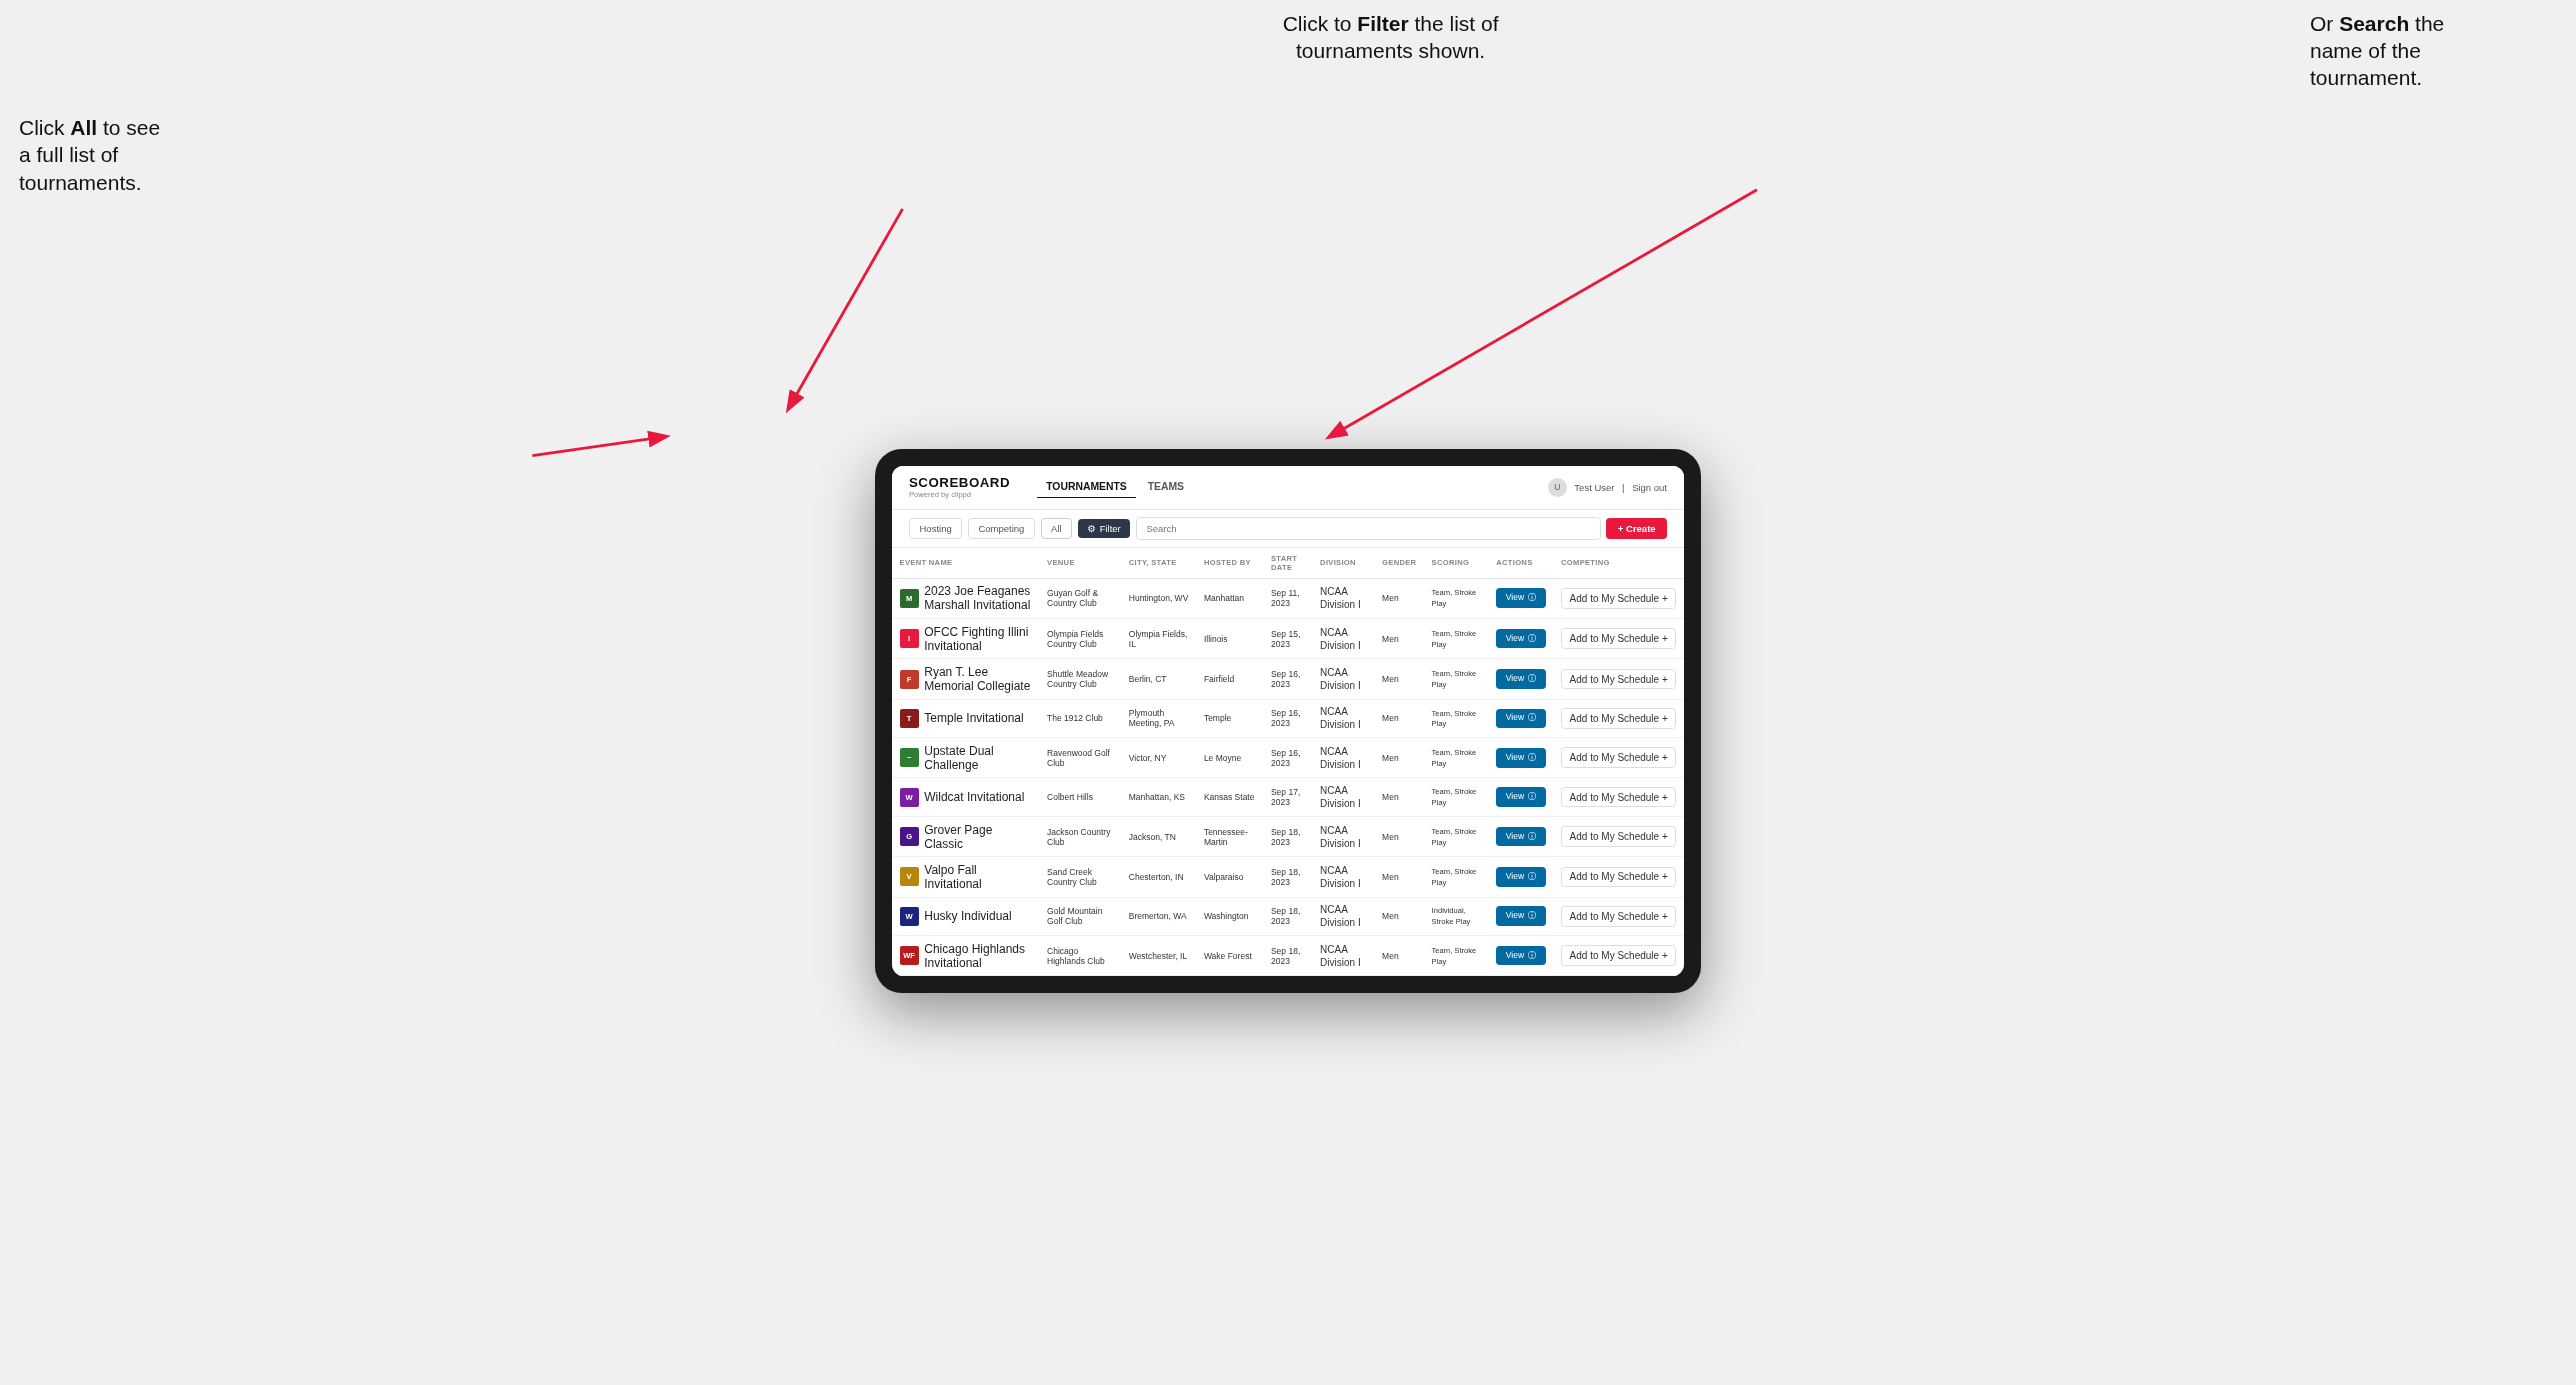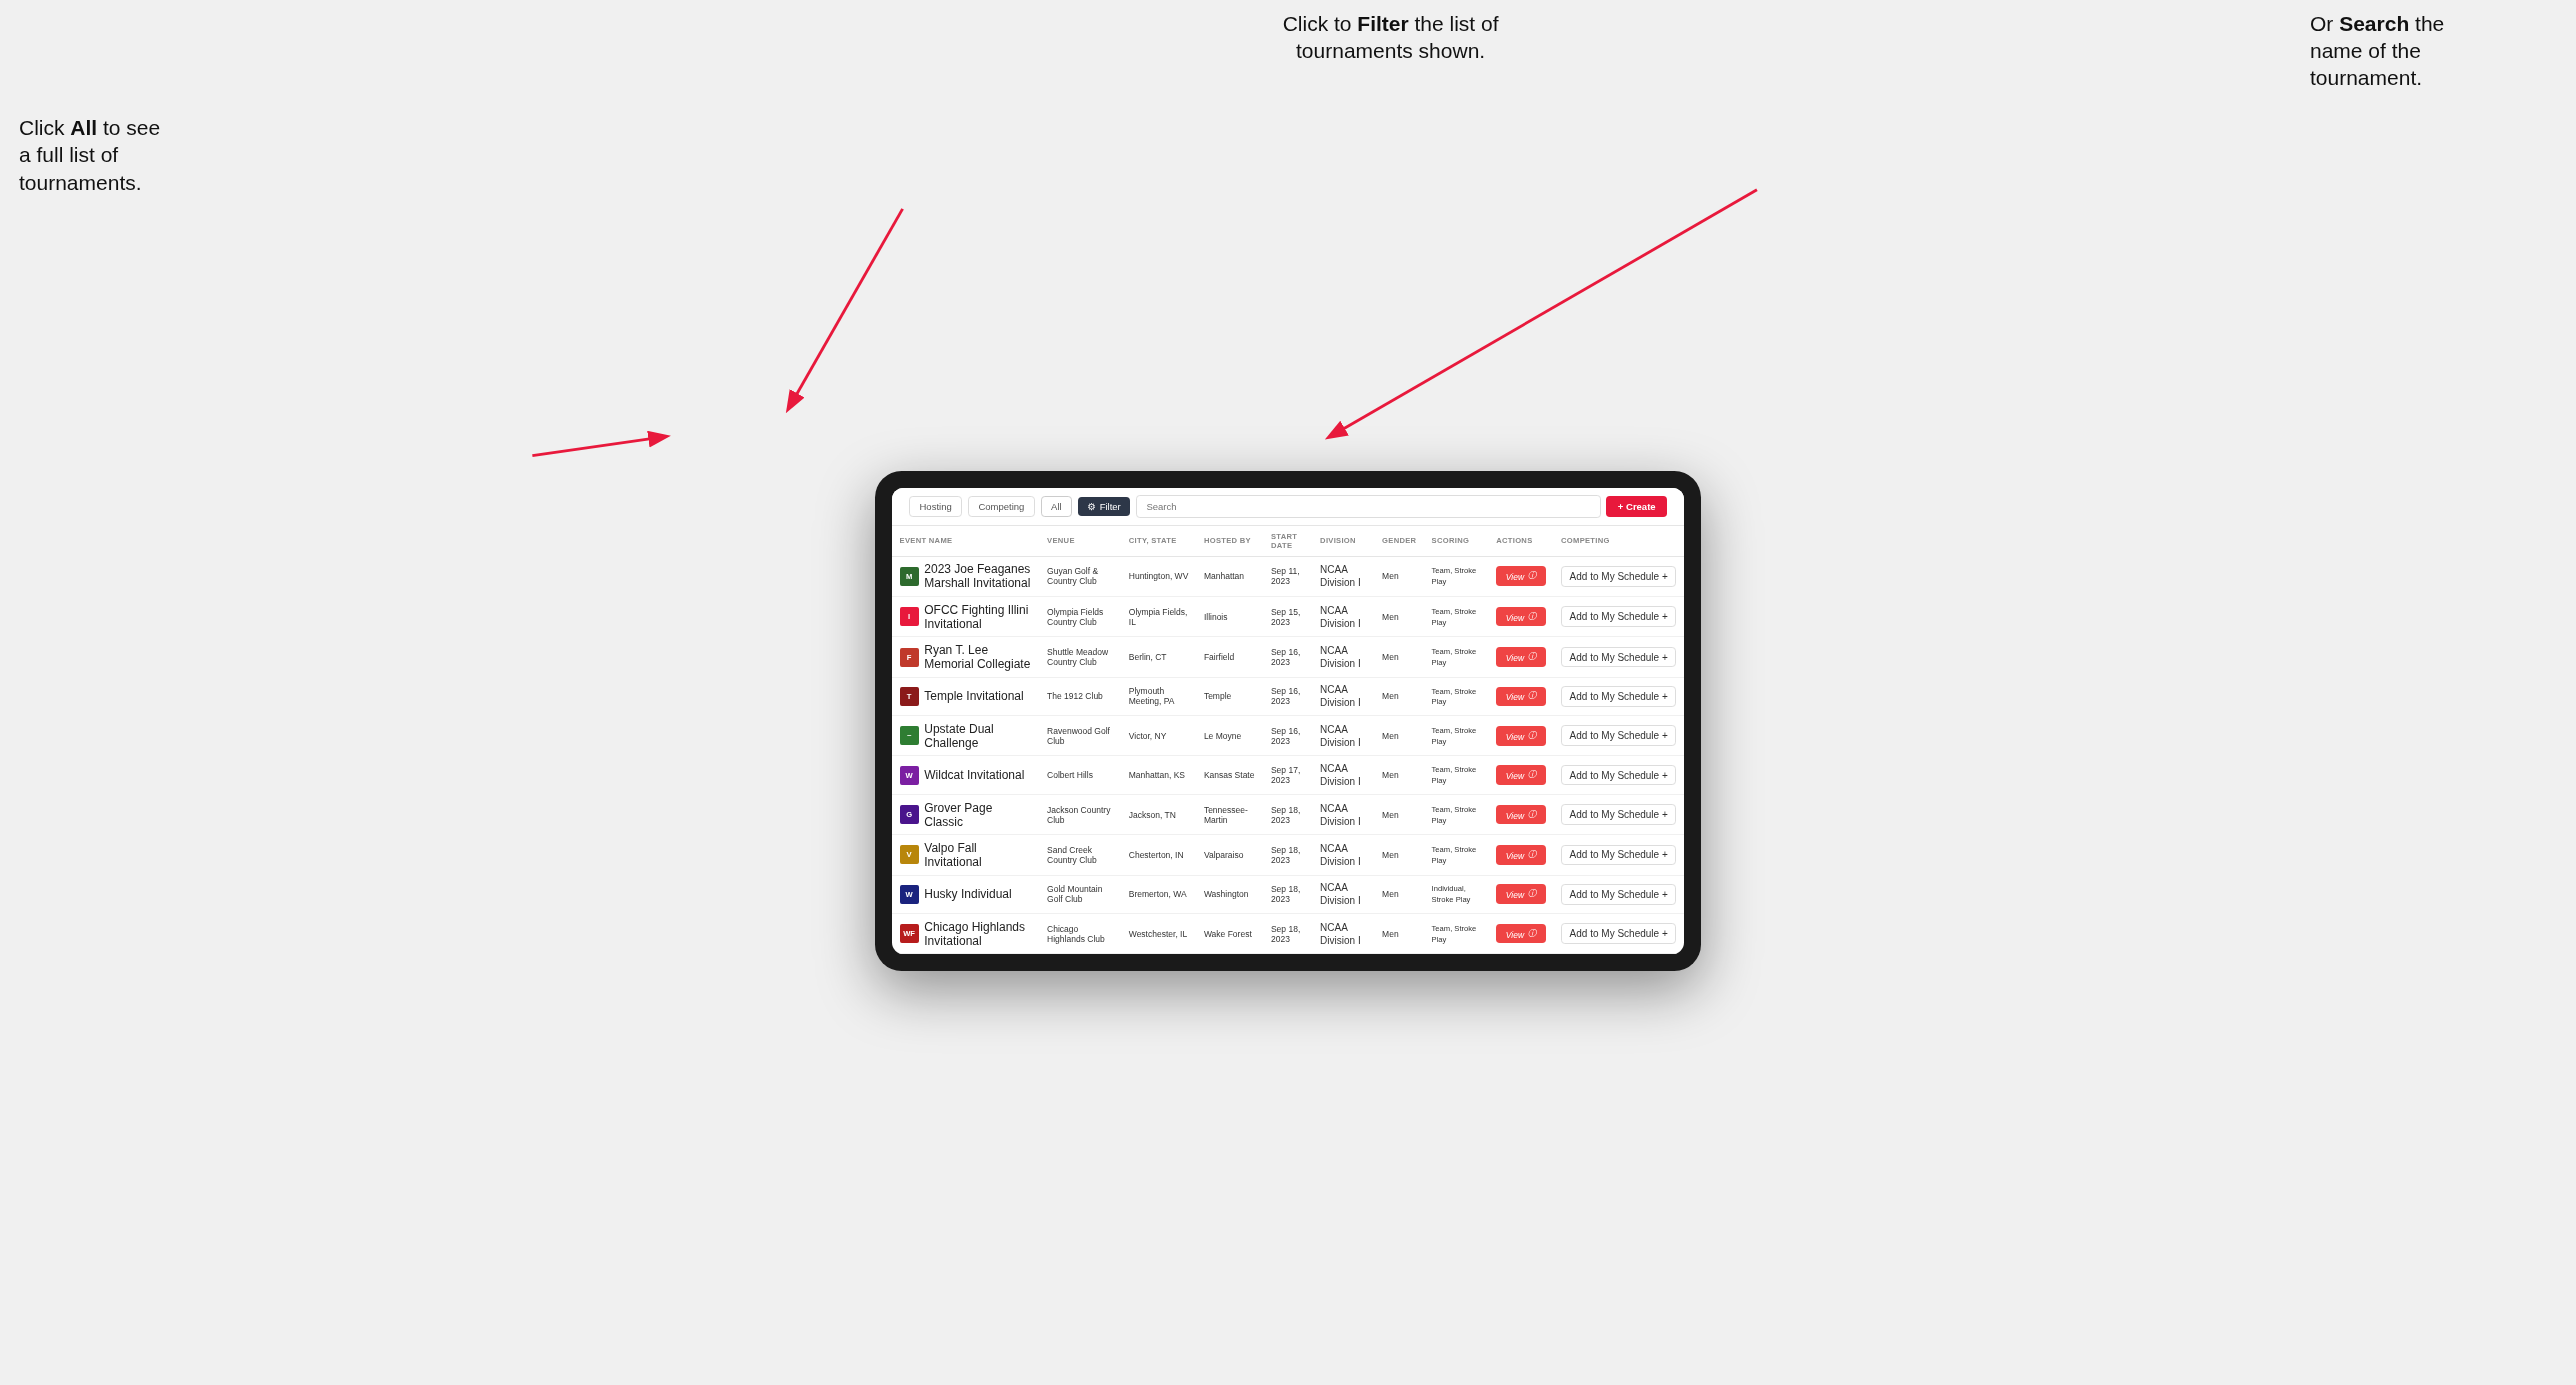--- a/index.html
+++ b/index.html
@@ -214,32 +214,31 @@
       justify-content: center;
       font-size: 7.6px;
       font-weight: bold;
     }
     .event-name-text {
       font-size: 12px;
       color: #222;
       font-weight: 500;
     }
     .view-btn {
-      background: #ef4444;
+      background: #0369a1;
       color: #fff;
       border: none;
       padding: 3.8px 9.5px;
       border-radius: 3.8px;
       font-size: 8.5px;
       cursor: pointer;
       display: flex;
-      align-items: flex-end;
+      align-items: flex-start;
       gap: 3.8px;
       white-space: nowrap;
-      font-style: italic;
     }
     .add-schedule-btn {
       background: #fff;
       color: #333;
       border: 0.9px solid #ddd;
       padding: 3.8px 7.6px;
       border-radius: 3.8px;
       font-size: 10px;
       cursor: pointer;
       white-space: nowrap;
@@ -292,20 +291,36 @@
   <defs>
     <marker id="arr" markerWidth="8" markerHeight="8" refX="6" refY="3" orient="auto">
       <path d="M0,0 L0,6 L8,3 z" fill="#e8193c"></path>
     </marker>
   </defs>
 </svg>
 
 <div class="tablet-frame">
   <div class="tablet-screen">
 
+    <div class="app-header">
+      <div class="logo-area">
+        <span class="logo-text">SCOREBOARD</span>
+        <span class="logo-sub">Powered by clippd</span>
+      </div>
+      <nav class="nav-tabs">
+        <a class="nav-tab active">TOURNAMENTS</a>
+        <a class="nav-tab">TEAMS</a>
+      </nav>
+      <div class="header-right">
+        <div class="user-avatar">U</div>
+        <span>Test User</span>
+        <span>|</span>
+        <a style="color:#555; text-decoration:none;">Sign out</a>
+      </div>
+    </div>
 
     <div class="filter-bar">
       <button class="filter-btn">Hosting</button>
       <button class="filter-btn">Competing</button>
       <button class="filter-btn active-tab">All</button>
       <button class="filter-btn-dark">
         <span>⚙</span>
         <span>Filter</span>
       </button>
       <input type="text" class="search-input" placeholder="Search" style="">

